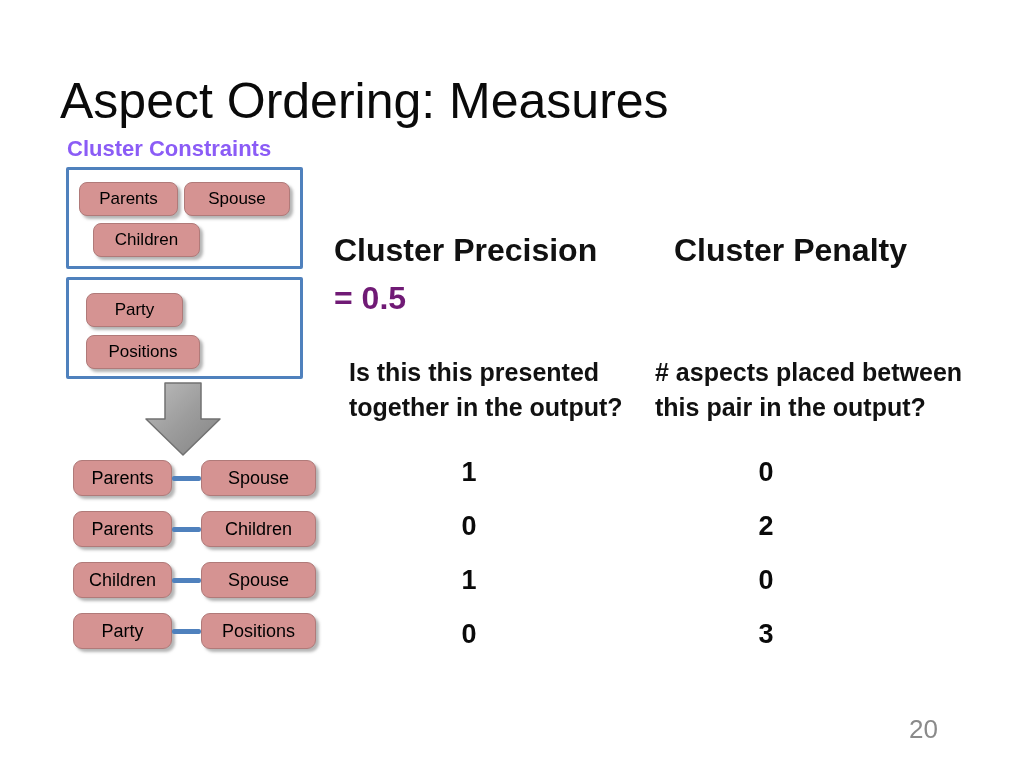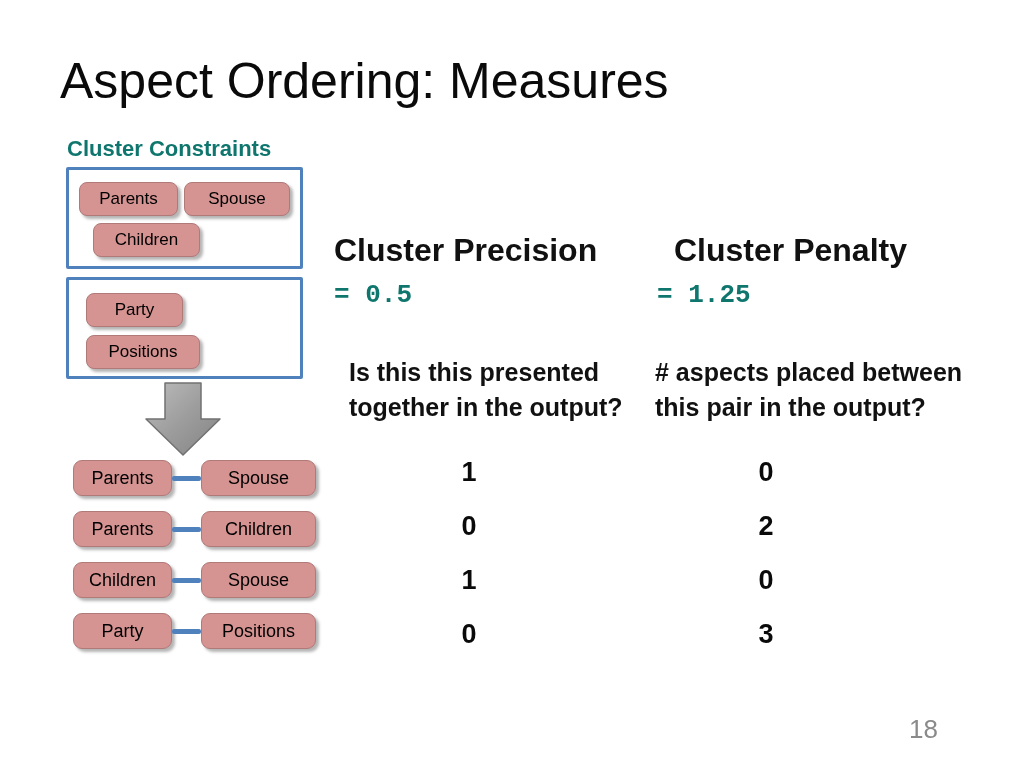--- a/index.html
+++ b/index.html
@@ -7,28 +7,28 @@
     position: relative;
     width: 1024px; height: 768px;
     background: #ffffff;
     overflow: hidden;
     font-family: "Liberation Sans", sans-serif;
     color: #0d0d0d;
   }
   .abs { position: absolute; }
 
   .slide-title {
-    left: 60px; top: 52px;
+    left: 60px; top: 72px;
     font-size: 50px; font-weight: 400;
     letter-spacing: 0px; color: #0a0a0a;
     white-space: nowrap;
   }
   .cluster-label {
     left: 67px; top: 136px;
-    font-size: 22px; font-weight: 700; color: #0f766e;
+    font-size: 22px; font-weight: 700; color: #8b5cf6;
     white-space: nowrap;
   }
   .cluster-box {
     border: 3px solid var(--accent-blue);
     border-radius: 2px;
     background: #ffffff;
   }
   #cluster-box-1 { left: 66px; top: 167px; width: 231px; height: 96px; }
   #cluster-box-2 { left: 66px; top: 277px; width: 231px; height: 96px; }
 
@@ -65,21 +65,21 @@
     flex: 1; height: 5px;
     background: var(--accent-blue);
     border-radius: 2px;
   }
   .row0 { top: 460px; } .row1 { top: 511px; } .row2 { top: 562px; } .row3 { top: 613px; }
 
   .measure-title {
     font-size: 32px; font-weight: 700; color: #111; white-space: nowrap;
   }
   .measure-value {
-    font-size: 26px; font-weight: 700; color: #0f766e; white-space: nowrap; font-family: Liberation Mono, monospace;
+    font-size: 32px; font-weight: 700; color: #701a75; white-space: nowrap;
   }
   #precision-title { left: 334px; top: 232px; }
   #precision-value { left: 334px; top: 280px; }
   #penalty-title   { left: 657px; top: 232px; margin-left: 17px; }
   #penalty-value   { left: 657px; top: 280px; }
 
   .question {
     font-size: 25px; font-weight: 700; line-height: 35px; color: #111;
   }
   #precision-question { left: 349px; top: 355px; width: 290px; }
@@ -150,30 +150,29 @@
   </div>
   <div class="pair-row row3">
     <div class="chip pair-left">Party</div>
     <div class="connector"></div>
     <div class="chip pair-right">Positions</div>
   </div>
 
   <div class="abs measure-title" id="precision-title">Cluster Precision</div>
   <div class="abs measure-value" id="precision-value">= 0.5</div>
   <div class="abs measure-title" id="penalty-title">Cluster Penalty</div>
-  <div class="abs measure-value" id="penalty-value">= 1.25</div>
 
   <div class="abs question" id="precision-question">Is this this presented together in the output?</div>
   <div class="abs question" id="penalty-question"># aspects placed between this pair in the output?</div>
 
   <div class="num num-precision nrow0">1</div>
   <div class="num num-precision nrow1">0</div>
   <div class="num num-precision nrow2">1</div>
   <div class="num num-precision nrow3">0</div>
 
   <div class="num num-penalty nrow0">0</div>
   <div class="num num-penalty nrow1">2</div>
   <div class="num num-penalty nrow2">0</div>
   <div class="num num-penalty nrow3">3</div>
 
-  <div class="abs page-number">18</div>
+  <div class="abs page-number">20</div>
 
 </div>
 
 </body></html>

